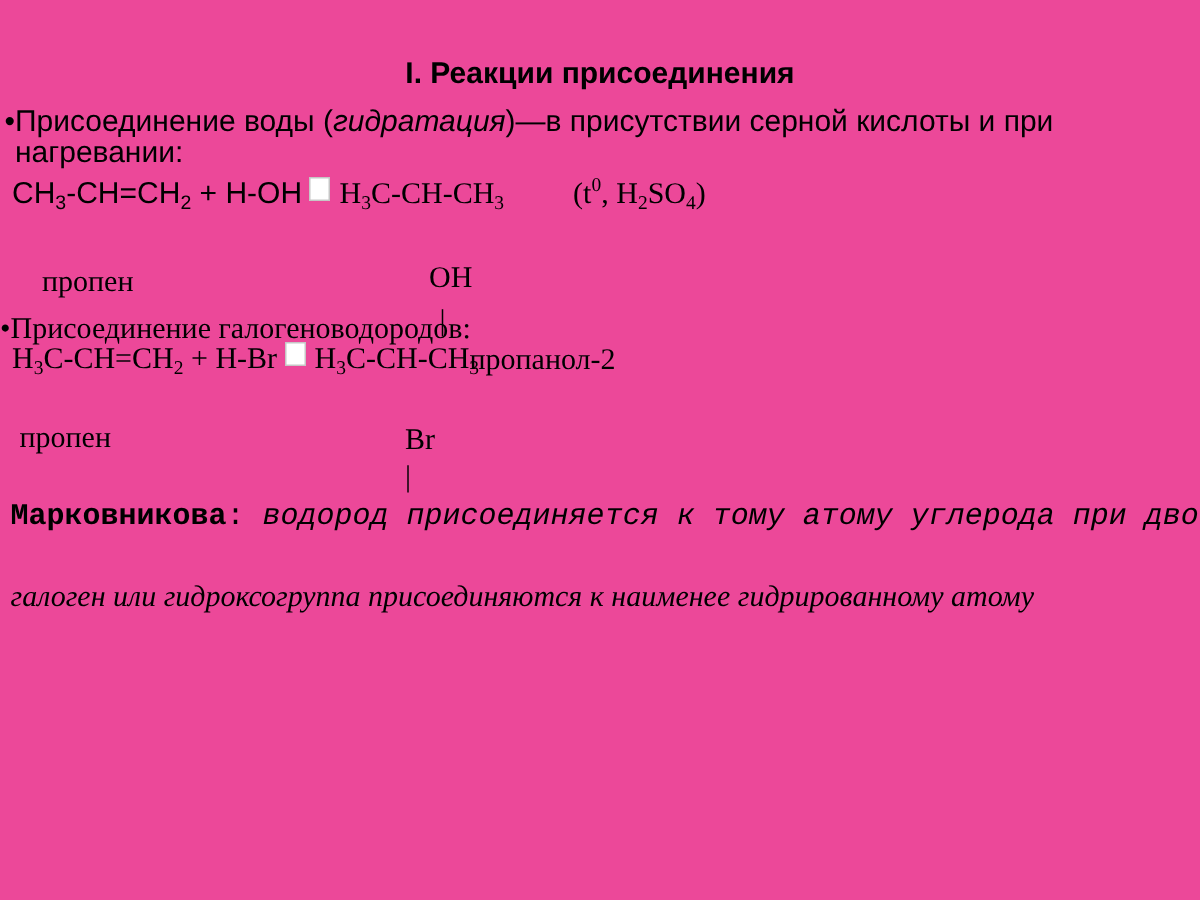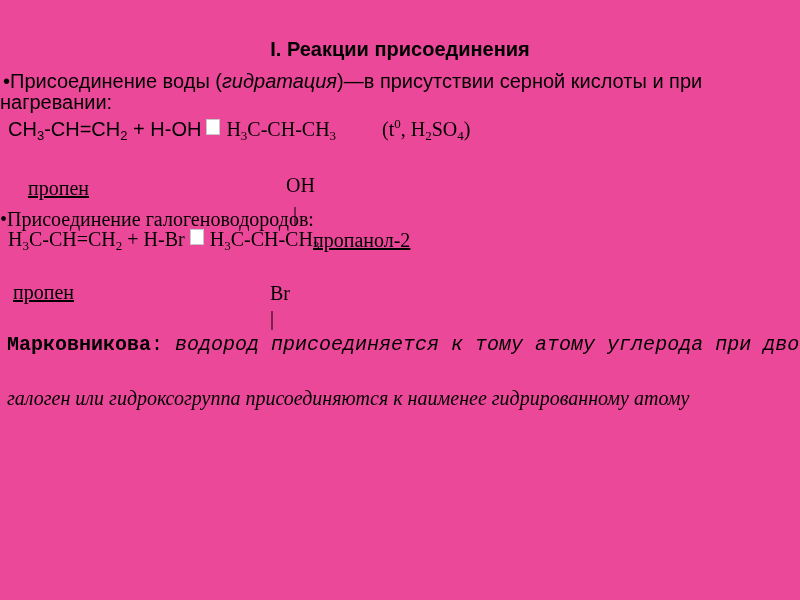--- a/index.html
+++ b/index.html
@@ -28,25 +28,25 @@
     display: inline-block;
     width: 12px; height: 14px;
     border: 1.6px solid #c6c6c6;
     margin: 0 6px 1px 5px;
     vertical-align: baseline;
     background: #ffffff;
   }
   .l-title { top: 36px; left: 0; width: 800px; text-align: center;
              font-family: "Liberation Sans", sans-serif; font-weight: bold; }
   .l-b1a { top: 68px; left: 3px; }
-  .l-b1b { top: 89px; left: 0; text-align: right; }
+  .l-b1b { top: 89px; left: 10px; text-align: right; }
   .l-f1  { top: 116px; left: 8px; text-align: right; }
   .cond  { margin-left: 46px; }
   .l-lab1 { top: 149px; left: 0; width: 800px; }
-  .pos { position: absolute; white-space: pre; text-decoration: underline; }
+  .pos { position: absolute; white-space: pre; }
   .l-oh  { top: 172px; left: 286px; }
   .l-b2  { top: 192px; left: 0px; margin-top: 14px; }
   .l-f2  { top: 226px; left: 8px; text-align: center; }
   .l-lab2 { top: 253px; left: 0; width: 800px; }
   .l-br  { top: 280px; left: 270px; }
   .l-p1  { top: 306px; left: 8px; padding-left: 37px; }
   .l-p2  { top: 332px; left: 7px; font-family: Liberation Mono, monospace; }
   .l-p3  { top: 359px; left: 7px; }
   .l-p4  { top: 385px; left: 7px; text-align: center; }
   .l-p5  { top: 411px; left: 7px; }

